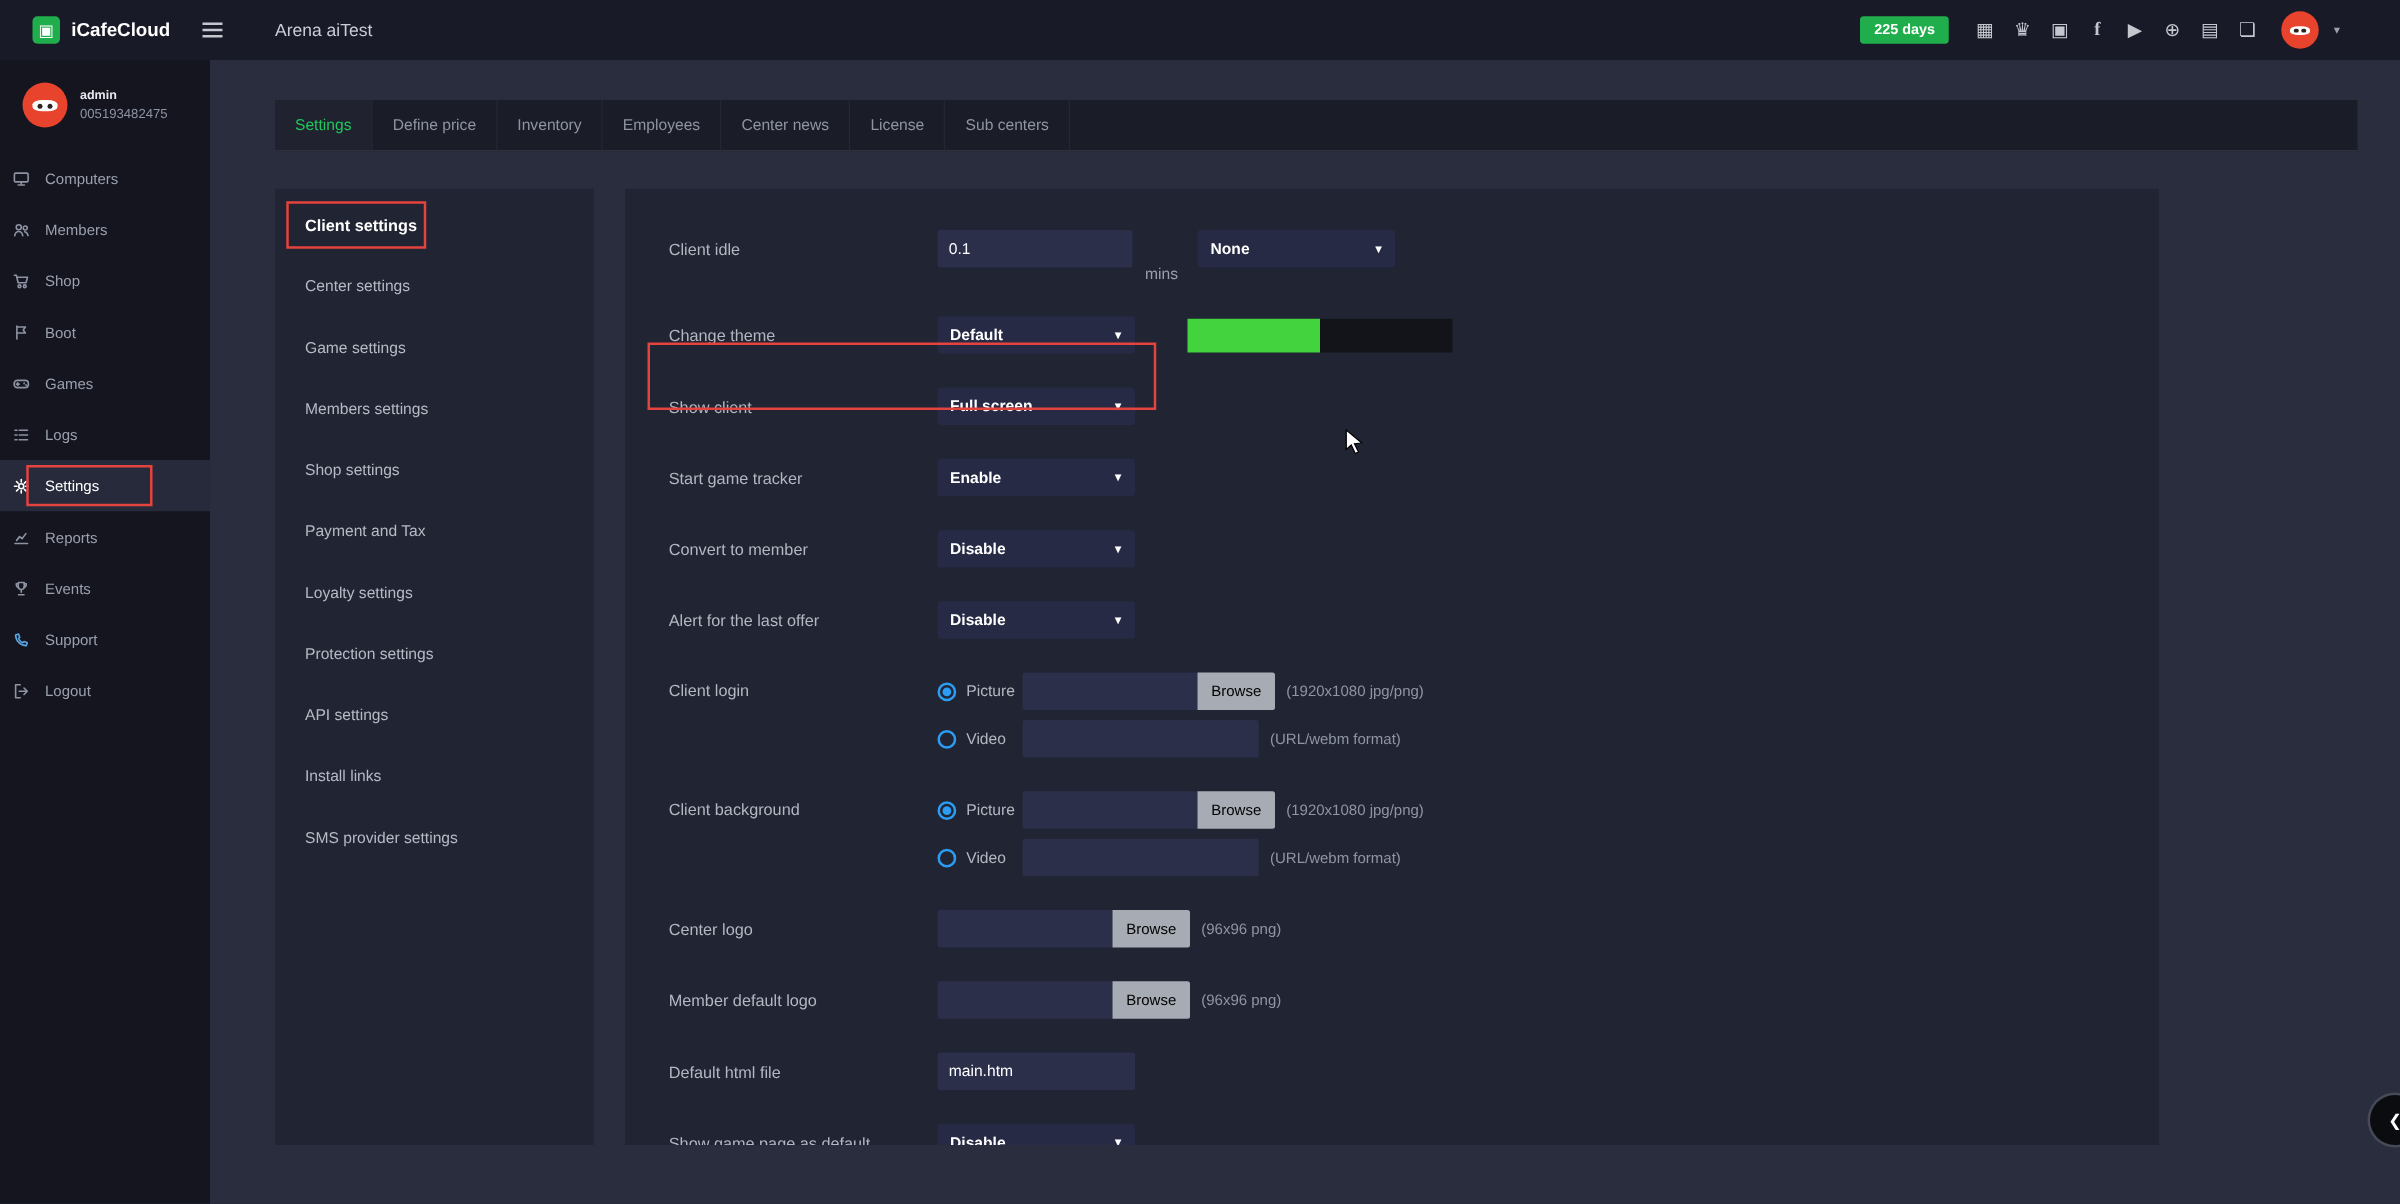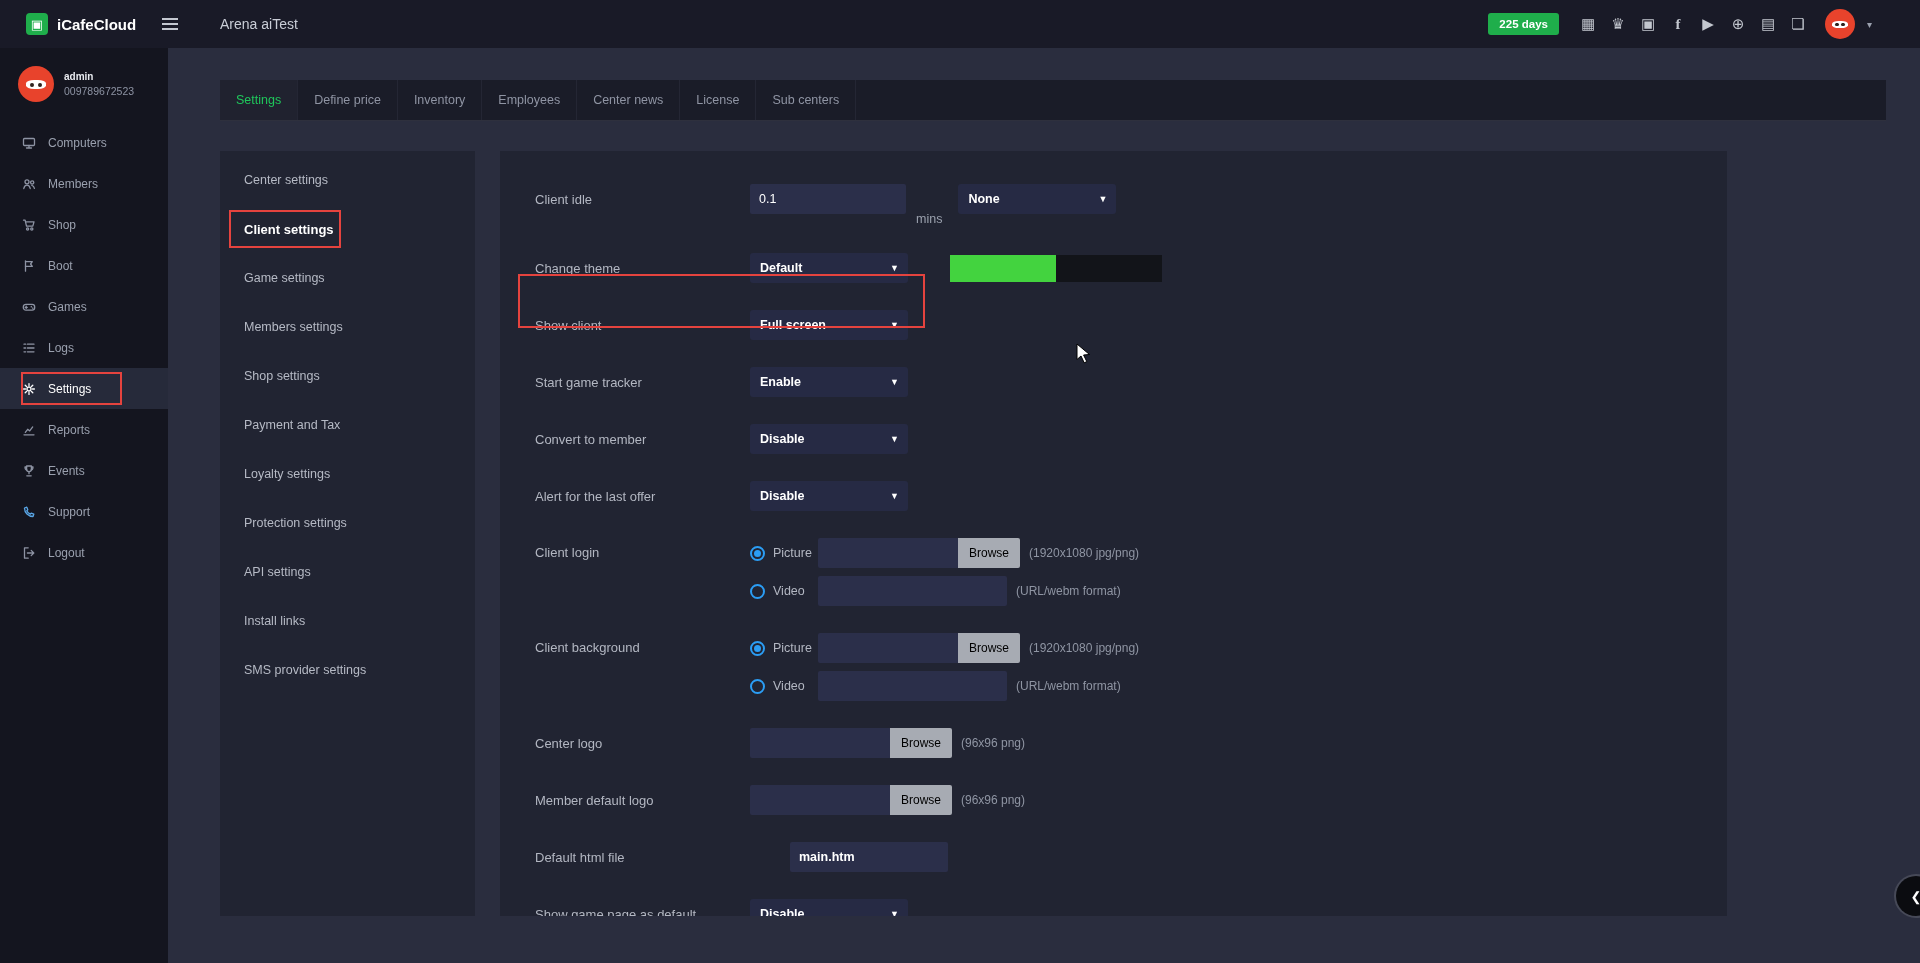--- a/index.html
+++ b/index.html
@@ -35,21 +35,21 @@
   .avatar i::before{ left:22%; } .avatar i::after{ right:22%; }
   .tb-avatar{ width:30px; height:30px; margin-left:6px; cursor:pointer; }
   .tb-caret{ color:#9aa0ad; font-size:10px; cursor:pointer; }
 
   
   .sidebar{ position:absolute; top:48px; left:0; width:168px; height:915px; background:#14151f; z-index:20; }
   .side-user{ display:flex; align-items:center; gap:10px; padding:18px 0 20px 18px; }
   .side-avatar{ width:36px; height:36px; }
   .su-name{ font-size:10px; font-weight:bold; color:#e8eaef; }
   .su-id{ font-size:10.5px; color:#8d93a3; margin-top:3px; }
-  .side-item{ height:41px; display:flex; align-items:center; gap:10px; padding-left:22px;
+  .side-item{ height:41px; display:flex; align-items:center; gap:10px; padding-left:10px;
               color:#9aa0ae; font-size:12px; cursor:pointer; position:relative; }
   .side-item.active{ background:#262a3a; color:#fff; }
   .sicon{ width:16px; height:14px; display:flex; align-items:center; }
   .sicon svg{ stroke:#8d93a3; fill:none; stroke-width:1.3; stroke-linecap:round; stroke-linejoin:round; }
   .side-item.active .sicon svg{ stroke:#fff; }
   .sicon.blue svg{ stroke:#5aa7e8; }
 
   
   .anno{ position:absolute; border:2px solid #e5433e; pointer-events:none; z-index:40; }
 
@@ -94,21 +94,21 @@
 
   .rgroup{ display:flex; flex-direction:column; gap:8px; }
   .rline{ display:flex; align-items:center; height:30px; }
   .radio{ width:15px; height:15px; border:2px solid #2b9df4; border-radius:50%; flex:none; cursor:pointer; }
   .radio.checked::after{ content:""; display:block; width:7px; height:7px; margin:2px;
                          border-radius:50%; background:#2b9df4; }
   .rlabel{ margin-left:8px; width:45px; color:#b3b7c2; font-size:12.5px; flex:none; }
   .input-file{ width:140px; border-radius:2px 0 0 2px; }
   .input-video{ width:189px; }
   .input-logo{ width:140px; border-radius:2px 0 0 2px; }
-  .input-html{ width:158px; font-weight:bold;margin-left:40px; }
+  .input-html{ width:158px; font-weight:normal; }
 
   
   .cursor{ position:absolute; left:1076px; top:343px; z-index:60; pointer-events:none; }
   .fab{ position:absolute; left:1896px; top:876px; width:40px; height:40px; border-radius:50%;
         background:#0b0c10; color:#fff; display:flex; align-items:center; justify-content:center;
         font-size:13px; z-index:50; cursor:pointer; box-shadow:0 0 0 2px #ffffff22; }
 </style>
 </head>
 <body>
 
@@ -139,21 +139,21 @@
   </div>
 </div>
 
 <div class="sidebar">
   <div class="side-user">
     <div class="avatar side-avatar">
         <i></i>
       </div>
     <div>
       <div class="su-name">admin</div>
-      <div class="su-id">009789672523</div>
+      <div class="su-id">005193482475</div>
     </div>
   </div>
 
   <div class="side-item">
     <span class="sicon">
         <svg width="14" height="14" viewBox="0 0 14 14">
           <rect x="1.5" y="2.5" width="11" height="7" rx="1"></rect>
           <path d="M4.5 12h5M7 9.5V12"></path>
         </svg>
       </span>
@@ -259,25 +259,25 @@
     <div class="tab">Define price</div>
     <div class="tab">Inventory</div>
     <div class="tab">Employees</div>
     <div class="tab">Center news</div>
     <div class="tab">License</div>
     <div class="tab">Sub centers</div>
   </div>
 
   <div class="nav-panel">
     <div class="nav-list">
-      <div class="nav-item">Center settings</div>
       <div class="nav-item active">
         <span>Client settings</span>
         <div class="anno" style="left:9px; top:5px; width:112px; height:38px;"></div>
       </div>
+      <div class="nav-item">Center settings</div>
       <div class="nav-item">Game settings</div>
       <div class="nav-item">Members settings</div>
       <div class="nav-item">Shop settings</div>
       <div class="nav-item">Payment and Tax</div>
       <div class="nav-item">Loyalty settings</div>
       <div class="nav-item">Protection settings</div>
       <div class="nav-item">API settings</div>
       <div class="nav-item">Install links</div>
       <div class="nav-item">SMS provider settings</div>
     </div>

